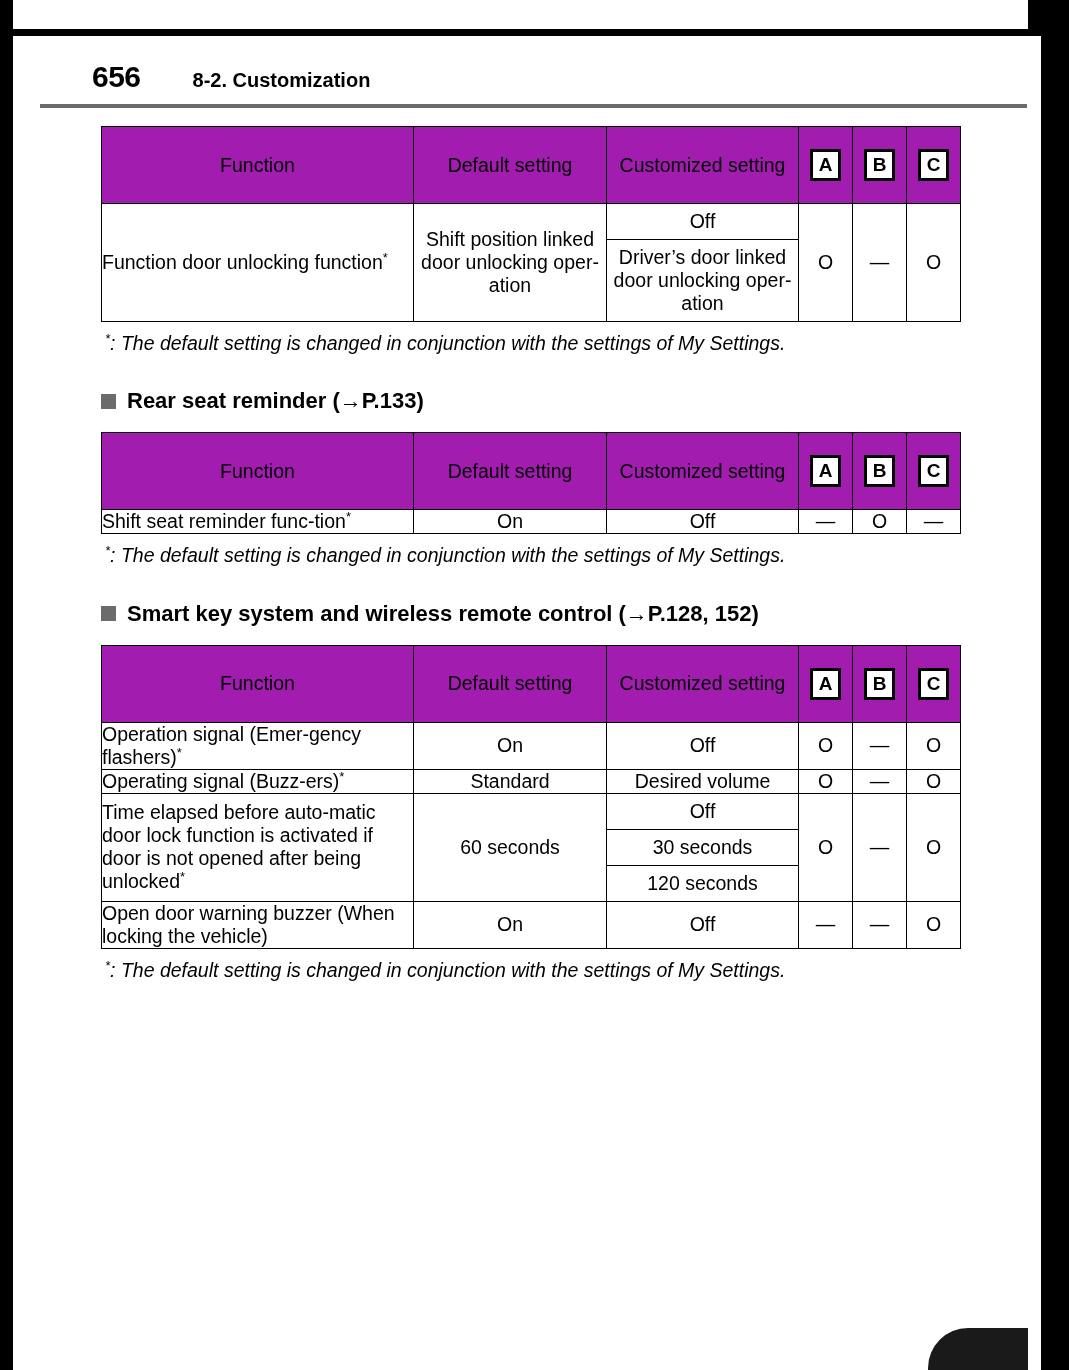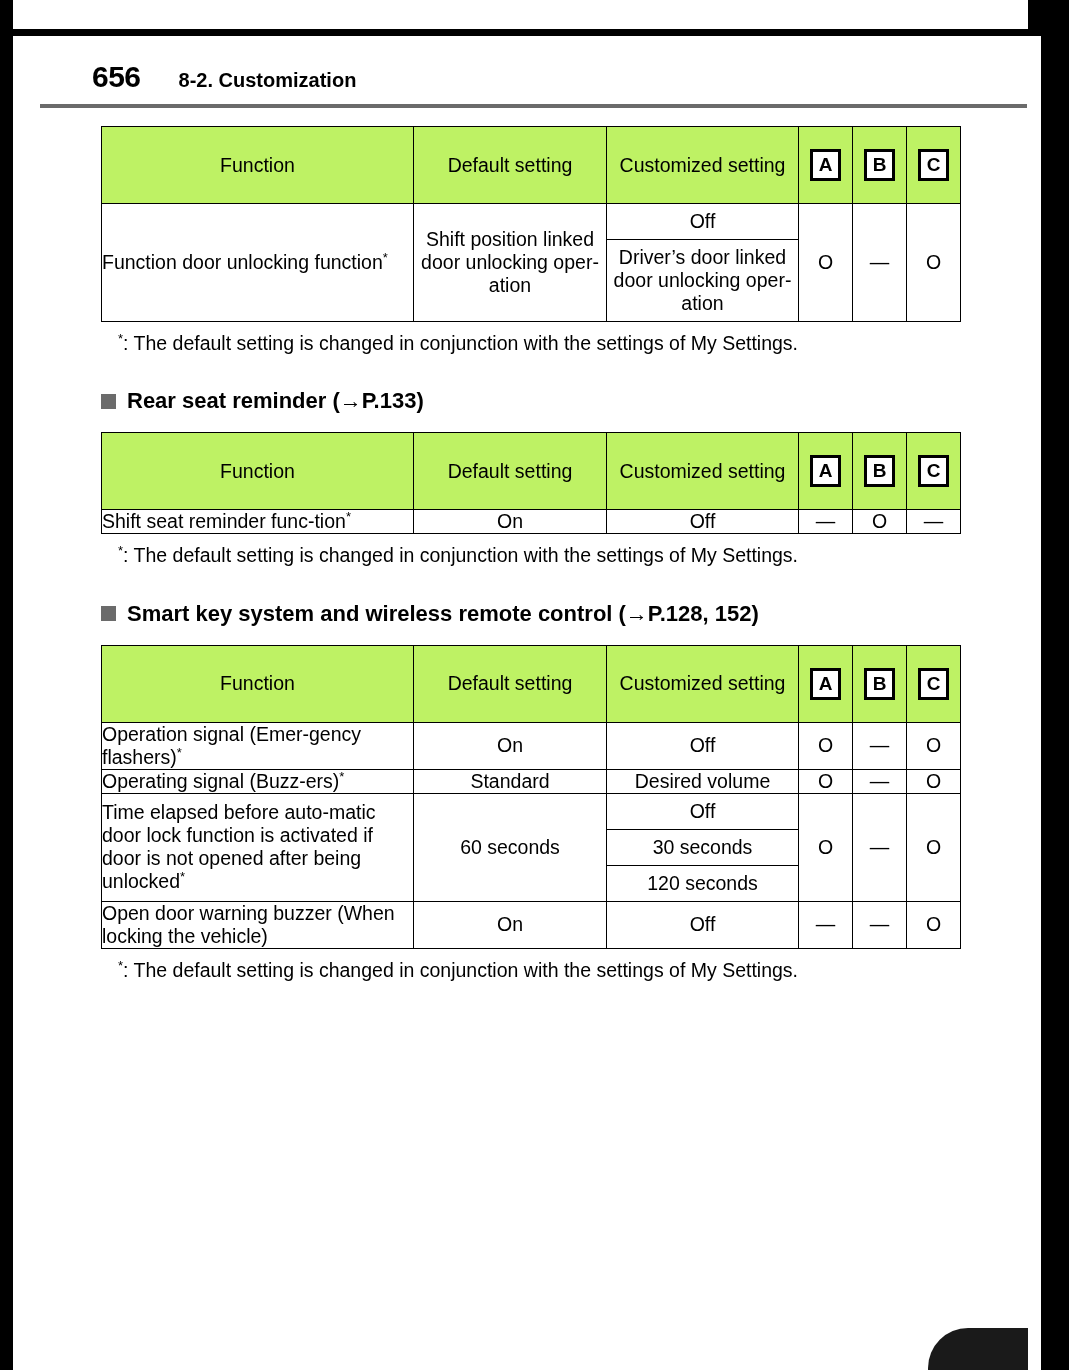--- a/index.html
+++ b/index.html
@@ -61,21 +61,21 @@
     padding: 24px 0 0 66px;
   }
   .page-number {
     font-size: 30px;
     font-weight: bold;
     letter-spacing: -0.5px;
   }
   .page-section {
     font-size: 20px;
     font-weight: bold;
-    margin-left: 38px;
+    margin-left: 52px;
     text-align: right;
   }
   .header-rule {
     margin: 10px 0 0 14px;
     width: 987px;
     height: 4px;
     background: #6b6b6b;
   }
 
   .content {
@@ -93,21 +93,21 @@
   }
   table.spec td, table.spec th {
     border: 1.5px solid #000000;
     padding: 0;
     font-size: 19.5px;
     font-weight: normal;
     vertical-align: middle;
     line-height: 1.18;
   }
   table.spec thead th {
-    background: #bef264;
+    background: #a21caf;
     text-align: center;
     height: 68px;
     padding: 4px 2px;
   }
   .col-fn    { width: 312px; }
   .col-def   { width: 193px; }
   .col-cust  { width: 192px; }
   .col-abc   { width: 54px; }
 
   .hdr-abc-box {
@@ -157,24 +157,25 @@
   sup.ast {
     font-size: 13px;
     line-height: 0;
     vertical-align: super;
   }
 
   
   .footnote {
     font-size: 19.5px;
     line-height: 1.3;
-    margin: 9px 0 0 17px;
+    margin: 9px 0 0 4px;
     padding-left: 22px;
     text-indent: -22px;
     width: 855px;
+    font-style: italic;
   }
   .footnote .ast-lead {
     font-size: 13px;
     vertical-align: super;
     line-height: 0;
   }
 
   
   .sec-head {
     display: flex;

